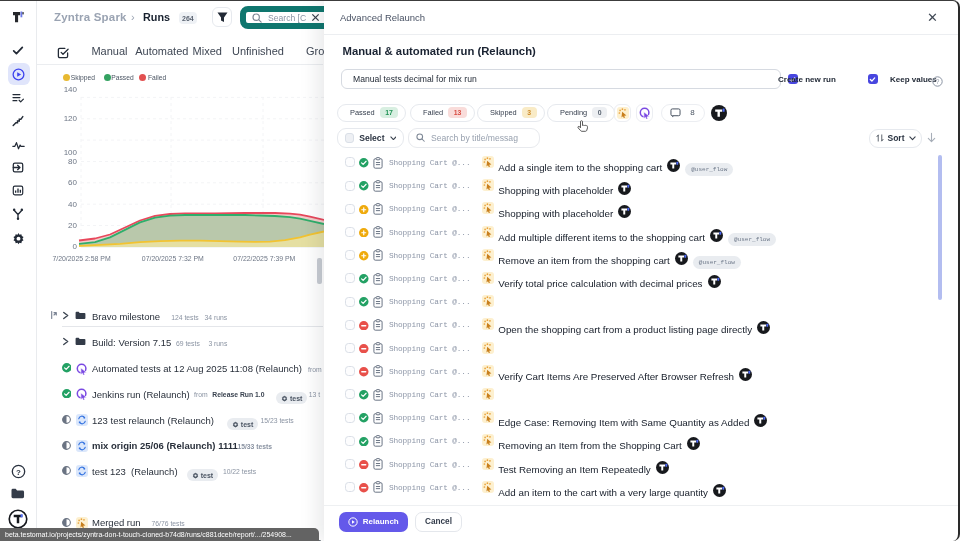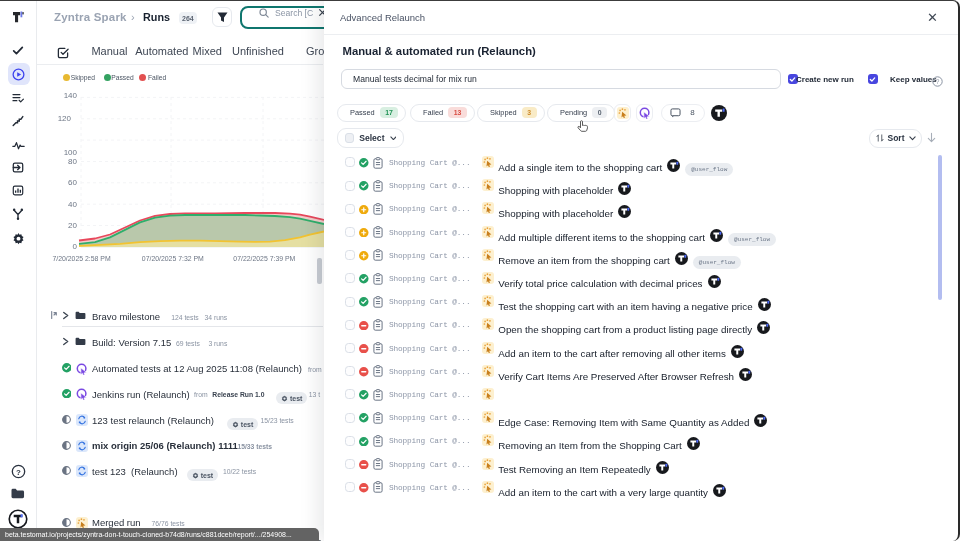--- a/index.html
+++ b/index.html
@@ -17,22 +17,22 @@
   background:#e0e5fb; border-radius:6px; }
 
 
 #crumb-zs { left:54px; top:11px; font-size:11.5px; font-weight:700; color:#9aa3b2; letter-spacing:0.2px;}
 #crumb-sep { left:131px; top:11px; font-size:11px; color:#9aa3b2; }
 #crumb-runs { left:143px; top:11px; font-size:10.8px; font-weight:700; color:#17202e; }
 #crumb-badge { left:179px; top:12px; background:#eef1f5; color:#5b6472;
   font-size:7px; font-weight:700; padding:2.5px 3px; border-radius:4px; }
 #filter-btn { left:212px; top:7px; width:20px; height:20px; border:1px solid #e6e9ee;
   border-radius:6px; display:flex; align-items:center; justify-content:center; }
-#search-top { left:240px; top:6px; width:110px; height:23px; border:2px solid #0f766e;
-  border-radius:8px; display:flex; align-items:flex-start; padding-left:17px; background:#fff;}
+#search-top { left:240px; top:6px; width:110px; height:23px; border:6px solid #0f766e;
+  border-radius:8px; display:flex; align-items:center; padding-left:6px; background:#fff;}
 #search-top .ph { color:#8a94a4; font-size:8.6px; margin-left:6px; }
 
 
 .tab { position:absolute; top:45px; font-size:11px; color:#3f4754; font-weight:400; }
 #tabs-divider { left:37px; top:64px; width:286px; height:1px; background:#ebedf0; }
 
 
 .leg-dot { position:absolute; width:7px; height:7px; border-radius:50%; top:74px; }
 .leg-txt { position:absolute; top:74px; font-size:6.7px; color:#4b5563; }
 .ylab { position:absolute; font-size:8px; color:#6d7685; text-align:right; width:24px; }
@@ -230,22 +230,22 @@
   <div class="tab" style="left:306px;">Groups</div>
   <div class="abs" id="tabs-divider"></div>
 
   <div class="leg-dot" style="left:62.5px; background:#e8b931;"></div>
   <div class="leg-txt" style="left:70.7px;">Skipped</div>
   <div class="leg-dot" style="left:103.5px; background:#34a261;"></div>
   <div class="leg-txt" style="left:111.3px;">Passed</div>
   <div class="leg-dot" style="left:138.7px; background:#e25050;"></div>
   <div class="leg-txt" style="left:147.9px;">Failed</div>
 
-  <div class="ylab" style="left:53px; top:91px;">140</div>
-  <div class="ylab" style="left:47px; top:114px;">120</div>
+  <div class="ylab" style="left:53px; top:85px;">140</div>
+  <div class="ylab" style="left:53px; top:114px;">120</div>
   <div class="ylab" style="left:53px; top:148px;">100</div>
   <div class="ylab" style="left:53px; top:157px;">80</div>
   <div class="ylab" style="left:53px; top:178px;">60</div>
   <div class="ylab" style="left:53px; top:200px;">40</div>
   <div class="ylab" style="left:53px; top:221px;">20</div>
   <div class="ylab" style="left:53px; top:242px;">0</div>
 
   <svg class="abs" style="left:37px; top:90px;" width="287" height="160" viewBox="0 0 287 160">
     <g stroke="#f3f4f6" stroke-width="1" stroke-dasharray="3 3">
       <path d="M44 7.4 H287"></path>
@@ -477,21 +477,21 @@
     <div id="m-title">Advanced Relaunch</div>
     <div id="m-x">✕</div>
     <div id="m-h2">Manual &amp; automated run (Relaunch)</div>
     <div id="m-input">Manual tests decimal for mix run</div>
 
     <div class="mcheck" style="left:464px;">
       <svg width="7" height="7" viewBox="0 0 8 8">
           <path d="M1.5 4 L3.3 5.8 L6.5 2.2" stroke="#fff" stroke-width="1.5" fill="none" stroke-linecap="round" stroke-linejoin="round"></path>
         </svg>
     </div>
-    <div class="mchecklab" style="left:472px;">Create new run</div>
+    <div class="mchecklab" style="left:454px;">Create new run</div>
     <div class="mcheck" style="left:544px;">
       <svg width="7" height="7" viewBox="0 0 8 8">
           <path d="M1.5 4 L3.3 5.8 L6.5 2.2" stroke="#fff" stroke-width="1.5" fill="none" stroke-linecap="round" stroke-linejoin="round"></path>
         </svg>
     </div>
     <div class="mchecklab" style="left:558px;padding-left:8px;">Keep values</div>
     <div class="abs" style="left:607.9px; top:72.5px;">
       <svg width="11" height="11" viewBox="0 0 11 11">
           <circle cx="5.5" cy="5.5" r="4.7" stroke="#8a93a2" stroke-width="1" fill="none"></circle>
           <text x="5.5" y="7.9" text-anchor="middle" font-size="6.5" fill="#8a93a2" font-family="Liberation Sans">?</text>
@@ -551,20 +551,27 @@
       <path d="M9 2.5 q2-2 4 0 V11 l2-0.5 q1.5-0.5 2 0.5 l2.5-0.3 q1.5 0 1.8 1.2 l1.2 0.2 q1.5 0.5 1 2 l-2 6.5 q-0.6 2-2.5 2 h-7 q-2 0-3-1.5 L4.5 16 q-1.5-2 0-3 q1.5-0.8 3 0.7 l1.5 1.8 Z" fill="#fff" stroke="#4a4a4a" stroke-width="1.8" stroke-linejoin="round"></path>
     </svg>
 
     <div id="sel-btn">
       <span style="width:9.5px; height:9.5px; border:1px solid #dadfe7; background:#eef0f4; border-radius:3px; flex:none;"></span>
       <span style="font-size:8.6px; font-weight:700; color:#2b3442;">Select</span>
       <svg width="7" height="4.5" viewBox="0 0 8 5">
           <path d="M1 1 L4 4 L7 1" stroke="#39414d" stroke-width="1.3" fill="none" stroke-linecap="round" stroke-linejoin="round"></path>
         </svg>
     </div>
+    <div id="m-search">
+      <svg width="9" height="9" viewBox="0 0 12 12" stroke="#7d8795" stroke-width="1.4" fill="none">
+          <circle cx="5" cy="5" r="3.8"></circle>
+          <path d="M8 8 L11 11" stroke-linecap="round"></path>
+        </svg>
+      <span style="font-size:8.6px; color:#97a0ae;">Search by title/messag</span>
+    </div>
     <div id="sort-btn">
       <svg width="8" height="8" viewBox="0 0 9 9" stroke="#39414d" stroke-width="0.9" fill="none">
         <path d="M2.5 8 V1.5 M1 3 L2.5 1.2 M6.5 1 V7.5 M8 6 L6.5 7.8" stroke-linecap="round"></path>
       </svg>
       <span style="font-size:8.5px; font-weight:700; color:#2b3442;">Sort</span>
       <svg width="7" height="4.5" viewBox="0 0 8 5">
           <path d="M1 1 L4 4 L7 1" stroke="#39414d" stroke-width="1.3" fill="none" stroke-linecap="round" stroke-linejoin="round"></path>
         </svg>
     </div>
     <svg class="abs" style="left:602px; top:132px;" width="11" height="11" viewBox="0 0 12 12" stroke="#a7aeb8" stroke-width="1.2" fill="none" stroke-linecap="round" stroke-linejoin="round">
@@ -797,25 +804,20 @@
               <rect x="0" y="0" width="14" height="14" rx="3.5" fill="#fdf0cf"></rect>
               <path d="M6 5.5 L11 9.8 L8.4 10.2 L9.3 12.4 L7.9 12.9 L7 10.7 L5.2 12.2 Z" fill="#c87e1b"></path>
               <g fill="#e8a23c">
                 <circle cx="2.8" cy="7" r="1"></circle>
                 <circle cx="3.6" cy="4" r="1"></circle>
                 <circle cx="6.3" cy="2.6" r="1"></circle>
                 <circle cx="9.3" cy="3.3" r="1"></circle>
               </g>
             </svg>
           </span>
-          <span class="tt">Test the shopping cart with an item having a negative price<span class="tbadge"><svg width="13" height="13" viewBox="0 0 16 16">
-                <circle cx="8" cy="8" r="8" fill="#17191d"></circle>
-                <path d="M4.2 4.4 h7 v2.4 h-2.3 v5 H6.5 v-5 H4.2 Z" fill="#fff"></path>
-                <rect x="11.6" y="3.4" width="2.2" height="3.6" rx="0.5" fill="#4f6bf5"></rect>
-              </svg></span></span>
         </div>
         <div class="mrow" style="top:317.4px;">
           <span class="cbx"></span>
           <span class="st">
             <svg width="9.5" height="9.5" viewBox="0 0 11 11">
               <circle cx="5.5" cy="5.5" r="5.5" fill="#e8504a"></circle>
               <path d="M3.2 5.5 H7.8" stroke="#fff" stroke-width="1.5" stroke-linecap="round"></path>
             </svg>
           </span>
           <span class="clip">
@@ -865,25 +867,20 @@
               <rect x="0" y="0" width="14" height="14" rx="3.5" fill="#fdf0cf"></rect>
               <path d="M6 5.5 L11 9.8 L8.4 10.2 L9.3 12.4 L7.9 12.9 L7 10.7 L5.2 12.2 Z" fill="#c87e1b"></path>
               <g fill="#e8a23c">
                 <circle cx="2.8" cy="7" r="1"></circle>
                 <circle cx="3.6" cy="4" r="1"></circle>
                 <circle cx="6.3" cy="2.6" r="1"></circle>
                 <circle cx="9.3" cy="3.3" r="1"></circle>
               </g>
             </svg>
           </span>
-          <span class="tt">Add an item to the cart after removing all other items<span class="tbadge"><svg width="13" height="13" viewBox="0 0 16 16">
-                <circle cx="8" cy="8" r="8" fill="#17191d"></circle>
-                <path d="M4.2 4.4 h7 v2.4 h-2.3 v5 H6.5 v-5 H4.2 Z" fill="#fff"></path>
-                <rect x="11.6" y="3.4" width="2.2" height="3.6" rx="0.5" fill="#4f6bf5"></rect>
-              </svg></span></span>
         </div>
         <div class="mrow" style="top:363.79999999999995px;">
           <span class="cbx"></span>
           <span class="st">
             <svg width="9.5" height="9.5" viewBox="0 0 11 11">
               <circle cx="5.5" cy="5.5" r="5.5" fill="#e8504a"></circle>
               <path d="M3.2 5.5 H7.8" stroke="#fff" stroke-width="1.5" stroke-linecap="round"></path>
             </svg>
           </span>
           <span class="clip">
@@ -1072,19 +1069,29 @@
             </svg>
           </span>
           <span class="tt">Add an item to the cart with a very large quantity<span class="tbadge"><svg width="13" height="13" viewBox="0 0 16 16">
                 <circle cx="8" cy="8" r="8" fill="#17191d"></circle>
                 <path d="M4.2 4.4 h7 v2.4 h-2.3 v5 H6.5 v-5 H4.2 Z" fill="#fff"></path>
                 <rect x="11.6" y="3.4" width="2.2" height="3.6" rx="0.5" fill="#4f6bf5"></rect>
               </svg></span></span>
         </div>
       </div>
 
+    <div id="m-foot">
+      <div id="btn-relaunch">
+        <svg width="10" height="10" viewBox="0 0 12 12">
+            <circle cx="6" cy="6" r="5" stroke="#fff" stroke-width="1.2" fill="none"></circle>
+            <path d="M4.8 3.9 L8.2 6 L4.8 8.1 Z" fill="#fff"></path>
+          </svg>
+        Relaunch
+      </div>
+      <div id="btn-cancel">Cancel</div>
+    </div>
     <div id="m-scroll"></div>
   </div>
 
   <div id="statusbar">beta.testomat.io/projects/zyntra-don-t-touch-cloned-b74d8/runs/c881dceb/report/.../254908...</div>
   <div id="frame"></div>
 
 </div>
 
 </body></html>

